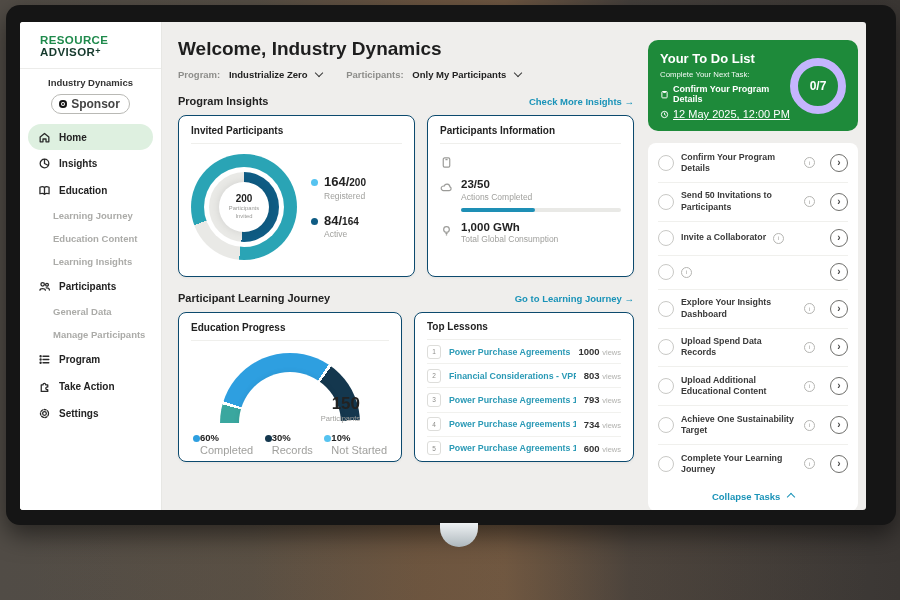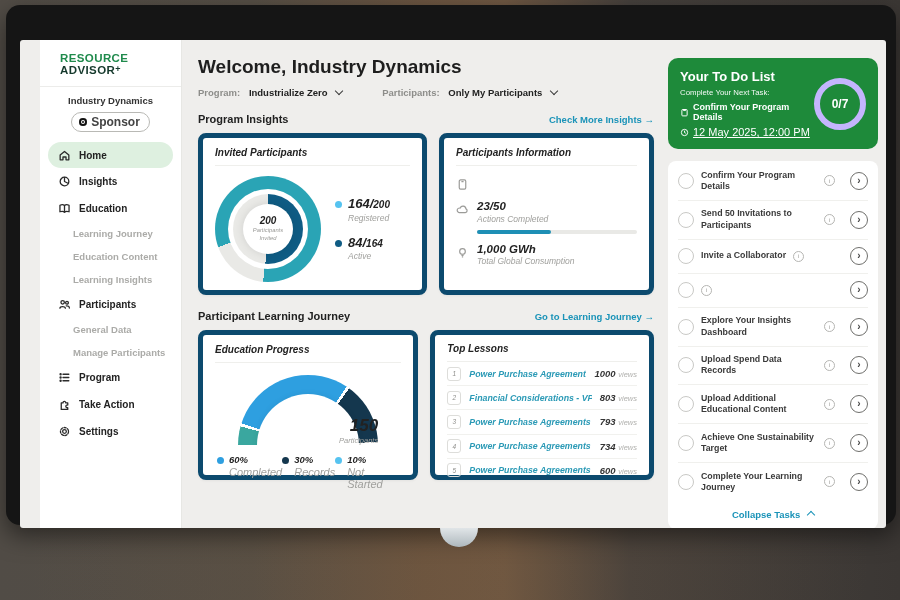--- a/index.html
+++ b/index.html
@@ -25,31 +25,31 @@
   .sponsor .dot{width:8px;height:8px;border-radius:50%;background:#111;box-shadow:inset 0 0 0 2px #111, inset 0 0 0 3px #fff;}
   .nav{margin-top:4px;}
   .nav-item{display:flex;align-items:center;gap:8px;height:27px;padding-left:18px;font-size:10px;font-weight:700;color:#222;cursor:pointer;}
   .nav-item.active{background:#def0e0;border-radius:14px;margin:0 8px;padding-left:10px;height:26px;}
   .nav-sub{display:flex;align-items:center;height:23px;padding-left:33px;font-size:9.5px;font-weight:600;color:#ababa8;cursor:pointer;}
   .nav-item svg{width:13px;height:13px;stroke:#2b2b2b;fill:none;stroke-width:1.2;stroke-linecap:round;stroke-linejoin:round;}
   
   .content{flex:1;display:flex;padding:0 8px 0 16px;box-sizing:border-box;overflow:hidden;}
   .main{width:456px;min-width:456px;}
   h1{font-size:19px;font-weight:700;color:#1e1e1e;margin:16px 0 0;}
-  .filters{display:flex;gap:40px;margin-top:9px;font-size:9.5px;align-items:center;}
+  .filters{display:flex;gap:24px;margin-top:9px;font-size:9.5px;align-items:center;}
   .filters .lab{color:#8d8d8a;font-weight:600;}
   .filters .val{color:#222;font-weight:700;margin-left:6px;}
   .chev{width:5px;height:5px;border-right:1.5px solid #3a3a3a;border-bottom:1.5px solid #3a3a3a;display:inline-block;
         transform:rotate(45deg);margin-left:6px;margin-bottom:2px;}
   .sec-row{display:flex;justify-content:space-between;align-items:center;margin-top:15px;}
   .sec-title{font-size:11px;font-weight:700;color:#222;}
   .sec-link{font-size:9.5px;font-weight:700;color:#1a93b8;cursor:pointer;}
   .cards{display:flex;gap:12px;margin-top:8px;}
-  .card{background:#fff;border:5px solid #0c4a6e;border-radius:8px;box-shadow:0 1px 3px rgba(0,0,0,.05);
-        padding:9px 12px;box-sizing:border-box;font-style:italic;}
+  .card{background:#fff;border:1px solid #0c4a6e;border-radius:8px;box-shadow:0 1px 3px rgba(0,0,0,.05);
+        padding:9px 12px;box-sizing:border-box;}
   .card-title{font-size:10px;font-weight:700;color:#222;padding-bottom:7px;border-bottom:1px solid #efefec;}
   
   .card-invited{width:246px;height:162px;}
   .donut-wrap{display:flex;align-items:center;gap:14px;margin-top:10px;}
   .donut{width:106px;height:106px;border-radius:50%;position:relative;flex:none;}
   .donut .mid{position:absolute;left:13px;top:13px;width:80px;height:80px;border-radius:50%;background:#fff;}
   .donut .inner{position:absolute;left:18px;top:18px;width:70px;height:70px;border-radius:50%;}
   .donut .hole{position:absolute;left:28px;top:28px;width:50px;height:50px;border-radius:50%;background:#fff;
                box-shadow:0 0 8px rgba(0,0,0,.10);display:flex;flex-direction:column;align-items:center;justify-content:center;text-align:center;}
   .donut .hole .n{font-size:10px;font-weight:700;color:#222;}
@@ -71,42 +71,42 @@
   
   .card-edu{width:224px;height:150px;}
   .gauge{width:140px;height:70px;position:relative;overflow:hidden;margin:12px auto 0;}
   .gauge .arc{position:absolute;left:0;top:0;width:140px;height:140px;border-radius:50%;}
   .gauge .hole{position:absolute;left:19px;top:19px;width:102px;height:102px;border-radius:50%;background:#fff;
                box-shadow:0 0 6px rgba(0,0,0,.07);}
   .gauge .ctr{position:absolute;left:0;right:0;bottom:0;text-align:right;}
   .gauge .ctr .n{font-size:17px;font-weight:700;color:#222;line-height:1;}
   .gauge .ctr .t{font-size:7.5px;color:#a0a09d;margin-top:2px;}
   .gauge-legend{display:flex;justify-content:space-between;margin-top:10px;padding:0 2px;}
-  .gl-item{display:flex;gap:5px;}
+  .gl-item{display:flex;}
   .gl-dot{width:7px;height:7px;border-radius:50%;margin-top:2px;flex:none;}
   .gl-pct{font-size:9.5px;font-weight:700;color:#222;line-height:1.1;}
   .gl-lab{font-size:11px;color:#a0a09d;margin-top:1px;}
   
   .card-lessons{flex:1;height:150px;padding:8px 12px 6px;}
   .lesson{display:flex;align-items:center;gap:8px;height:23.2px;border-bottom:1px solid #f1f1ee;}
   .lesson:last-child{border-bottom:none;}
   .rank{width:12px;height:12px;border:1px solid #ddddda;border-radius:3px;font-size:6.5px;color:#8d8d8a;
         display:flex;align-items:center;justify-content:center;flex:none;}
   .l-title{font-size:8.8px;font-weight:700;color:#2b9ab6;cursor:pointer;flex:1;white-space:nowrap;overflow:hidden;}
   .l-views{font-size:9.5px;font-weight:700;color:#333;}
   .l-views span{font-size:7.5px;font-weight:400;color:#b0b0ad;}
   
   .rightcol{flex:1;margin-left:14px;padding-top:18px;display:flex;flex-direction:column;min-width:0;}
   .todo-head{background:#1e8a3a;border-radius:10px;padding:11px 12px;display:flex;justify-content:space-between;color:#fff;}
   .todo-head .tt{font-size:13px;font-weight:700;}
   .todo-head .st{font-size:7.8px;margin-top:4px;opacity:.95;}
   .todo-head .ln{display:flex;align-items:center;gap:4px;margin-top:5px;font-size:9px;font-weight:700;}
   .todo-head .ln.due{font-weight:400;font-size:11px;margin-top:4px;text-decoration:underline;}
   .todo-head svg{width:9px;height:9px;stroke:#fff;fill:none;stroke-width:1.3;flex:none;}
-  .ring{width:40px;height:40px;border-radius:50%;border:6px solid #c4b5fd;align-self:center;flex:none;
+  .ring{width:40px;height:40px;border-radius:50%;border:8px solid #c4b5fd;align-self:center;flex:none;
         display:flex;align-items:center;justify-content:center;font-size:12px;font-weight:700;}
   .tasks{background:#fff;border-radius:8px;margin-top:12px;padding:1px 10px 0;}
   .task{display:flex;align-items:center;gap:7px;padding:7.5px 0;border-bottom:1px solid #f0f0ed;}
   .task .cb{width:14px;height:14px;border:1.5px solid #c9c9c6;border-radius:50%;flex:none;cursor:pointer;}
   .task .tl{font-size:8.8px;font-weight:600;color:#3a3a3a;line-height:1.3;max-width:116px;}
   .task .info{width:9px;height:9px;border:1px solid #b5b5b2;border-radius:50%;font-size:6px;color:#9a9a97;
               display:flex;align-items:center;justify-content:center;flex:none;cursor:pointer;}
   .task .go{margin-left:auto;width:16px;height:16px;border:1.5px solid #6f6f6c;border-radius:50%;flex:none;
             display:flex;align-items:center;justify-content:center;font-size:10px;color:#444;cursor:pointer;
             font-weight:700;line-height:1;}
@@ -115,21 +115,21 @@
            transform:rotate(225deg);margin-left:5px;}
 </style>
 </head>
 <body>
 
 <div class="bg-soft"></div>
 
 <div class="monitor"></div>
 <div class="stand"></div>
 
-<div class="screen" style="position:absolute;left:20px;top:40px;padding-left:20px;">
+<div class="screen" style="position:absolute;left:20px;top:22px;">
 
   <div class="sidebar">
     <div class="logo">
       <span class="g">RESOURCE</span>
       <span class="d">ADVISOR</span><span class="plus">+</span>
     </div>
     <div class="side-div"></div>
     <div class="org">Industry Dynamics</div>
     <div class="sponsor">
       <span class="dot"></span>

